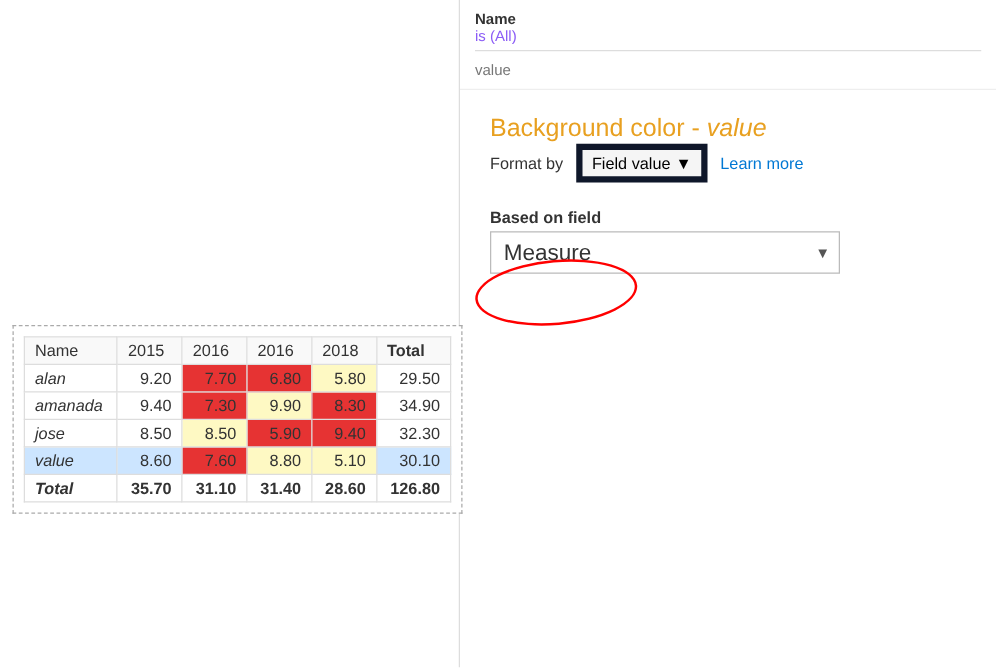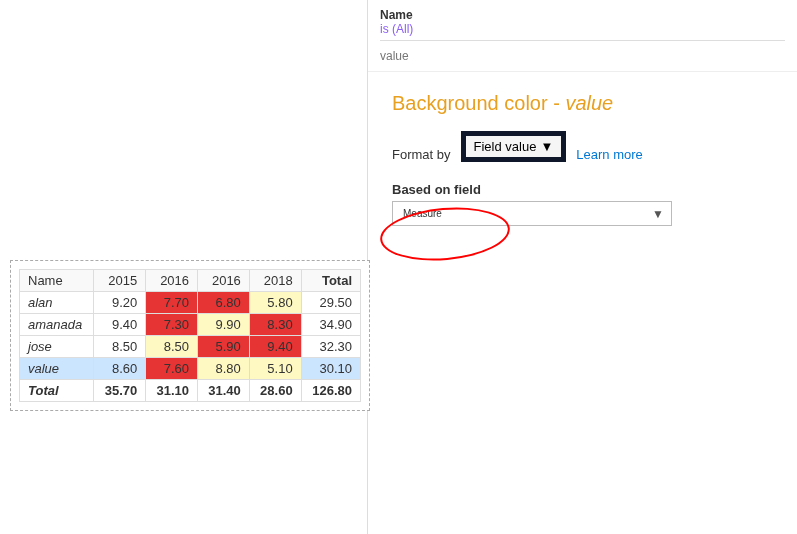--- a/index.html
+++ b/index.html
@@ -48,30 +48,29 @@
     }
 
     
     .panel-content {
       padding: 20px 24px;
     }
 
     .panel-title {
       font-size: 20px;
       color: #e8a020;
-      margin-bottom: 16px;
     }
     .panel-title em {
       font-style: italic;
       color: #e8a020;
     }
 
     .format-row {
       display: flex;
-      align-items: flex-end;
+      align-items: center;
       margin-bottom: 20px;
       gap: 10px;
     }
     .format-label {
       font-size: 13px;
       color: #333;
     }
     .format-select {
       border: 5px solid #0f172a;
       padding: 3px 8px;
@@ -99,21 +98,21 @@
     .field-dropdown-container {
       position: relative;
       display: inline-block;
       width: 280px;
     }
 
     .field-dropdown {
       width: 100%;
       border: 1px solid #bbb;
       padding: 6px 30px 6px 10px;
-      font-size: 10px;
+      font-size: 18px;
       color: #333;
       background: #fff;
       appearance: none;
       cursor: pointer;
     }
 
     .dropdown-arrow {
       position: absolute;
       right: 8px;
       top: 50%;
@@ -147,21 +146,21 @@
       background: #fff;
     }
 
     table.data-table {
       border-collapse: collapse;
       font-size: 13px;
       width: 100%;
     }
 
     table.data-table th {
-      text-align: right;
+      text-align: left;
       font-weight: normal;
       padding: 3px 8px;
       border: 1px solid #ddd;
       color: #333;
       background: #f9f9f9;
     }
 
     table.data-table th:first-child {
       text-align: left;
     }

